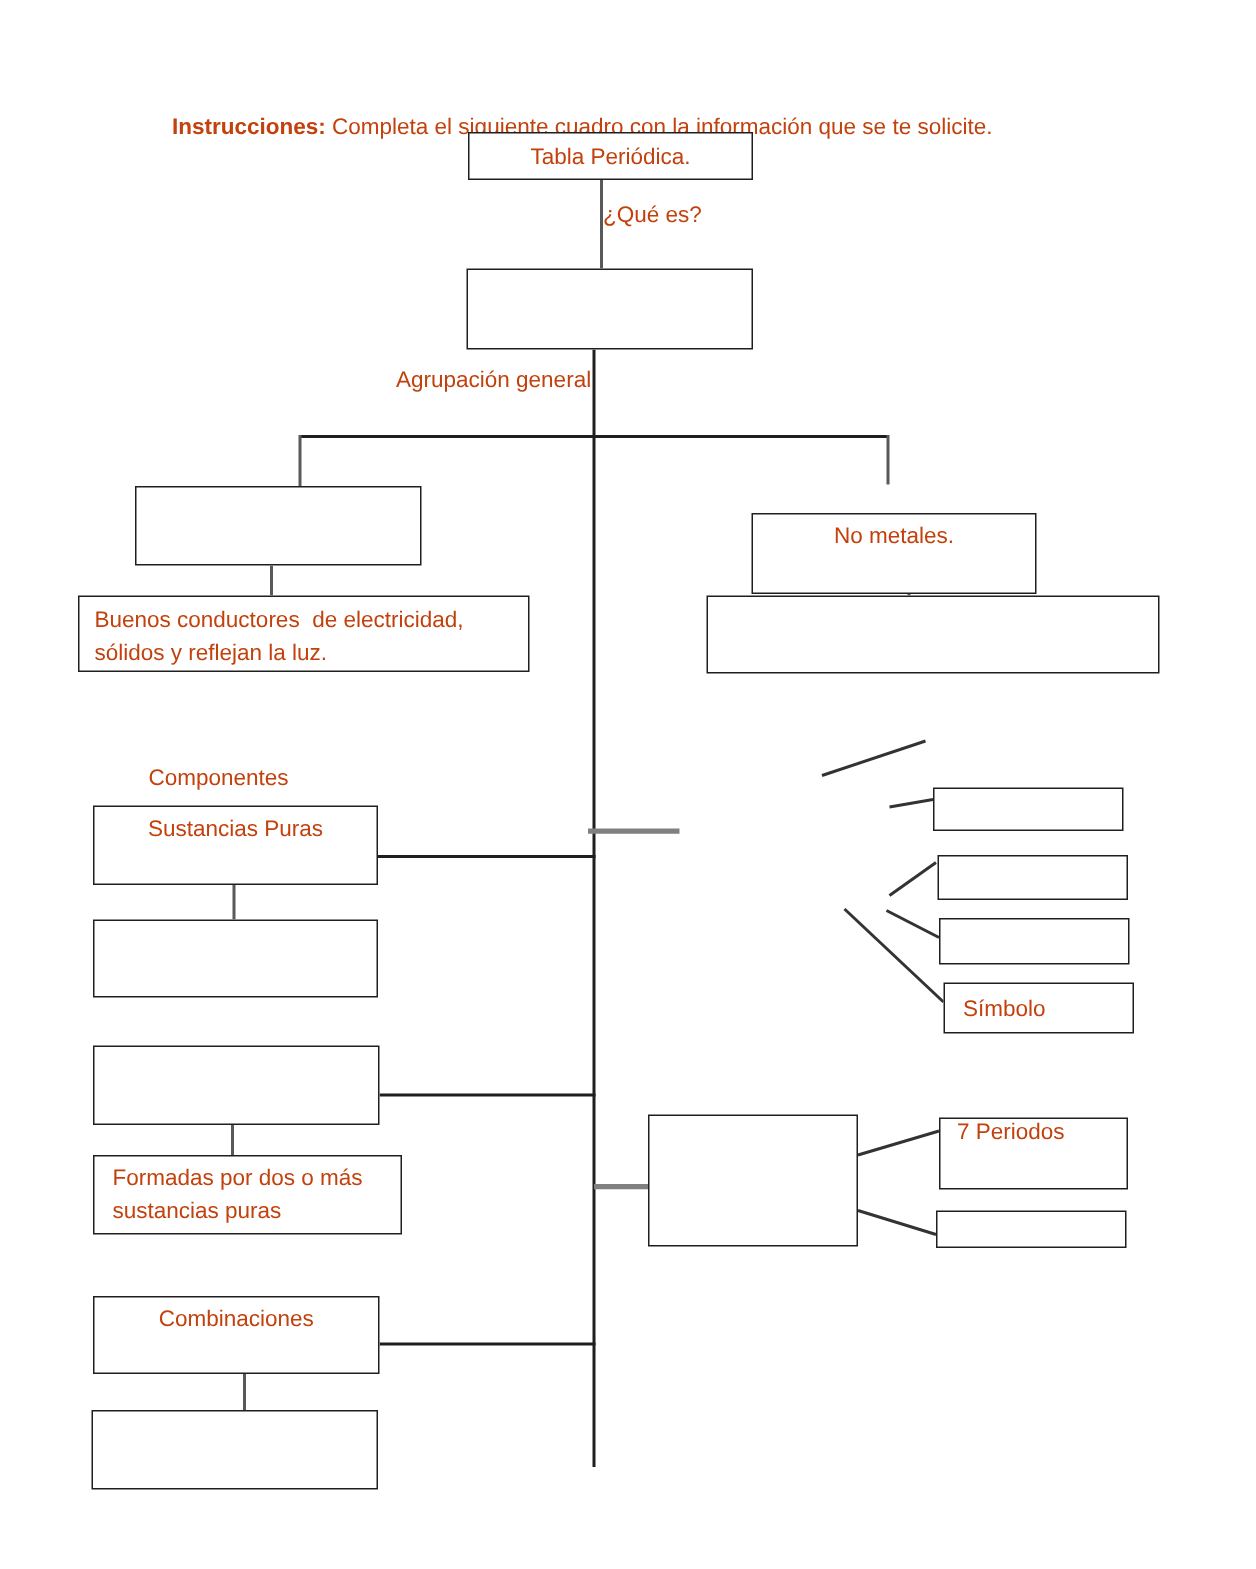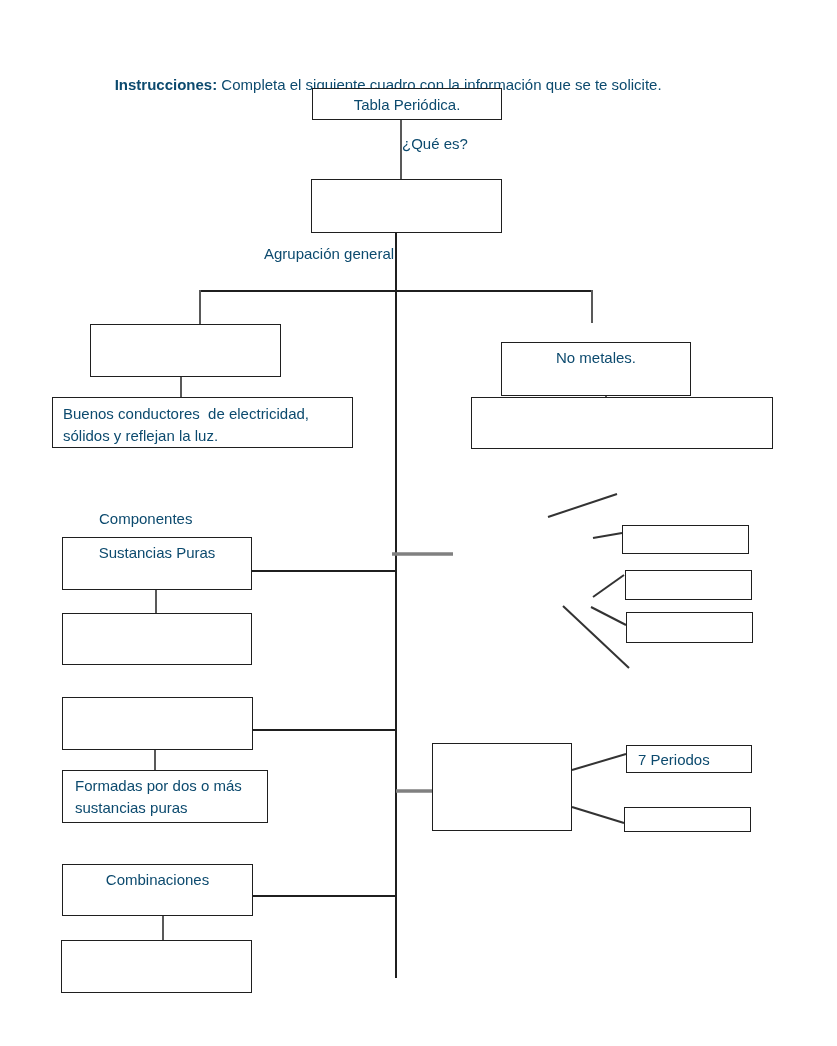--- a/index.html
+++ b/index.html
@@ -1,21 +1,21 @@
 <!DOCTYPE html>
 <html><head>
 <meta charset="utf-8">
 <style>
   html,body{margin:0;padding:0;background:#ffffff;}
   .page{
     position:relative;
     width:837px;height:1046px;
     background:#ffffff;
     font-family:"Liberation Sans", sans-serif;
-    color:#0c4a6e;
+    color:#c2410c;
     font-size:15px;
     overflow:hidden;
   }
   .lines{position:absolute;left:0;top:0;width:837px;height:1046px;}
   .box{
     position:absolute;
     border:1.5px solid #1f1f1f;
     background:#ffffff;
     box-sizing:border-box;
   }
@@ -97,31 +97,34 @@
   </div>
 
   <div class="box" style="left:62px;top:613px;width:190px;height:52px;"></div>
 
 
 
   <div class="box" style="left:622px;top:525px;width:127px;height:29px;"></div>
   <div class="box" style="left:625px;top:570px;width:127px;height:30px;"></div>
   <div class="box" style="left:626px;top:612px;width:127px;height:31px;"></div>
 
+  <div class="box" style="left:629px;top:655px;width:127px;height:34px;display:flex;align-items:center;padding-left:12px;">
+    <span class="txt">Símbolo</span>
+  </div>
 
   <div class="box" style="left:62px;top:697px;width:191px;height:53px;"></div>
 
   <div class="box two-line" style="left:62px;top:770px;width:206px;height:53px;padding:4px 0 0 12px;">
     <div class="txt">Formadas por dos o más</div>
     <div class="txt">sustancias puras</div>
   </div>
 
   <div class="box" style="left:432px;top:743px;width:140px;height:88px;"></div>
 
-  <div class="box" style="left:626px;top:745px;width:126px;height:28px;display:flex;align-items:center;padding-left:11px;">
+  <div class="box" style="left:626px;top:745px;width:126px;height:48px;display:flex;padding-left:11px;">
     <span class="txt">7 Periodos</span>
   </div>
 
   <div class="box" style="left:624px;top:807px;width:127px;height:25px;"></div>
 
   <div class="box center-top" style="left:62px;top:864px;width:191px;height:52px;">
     <span class="txt">Combinaciones</span>
   </div>
 
   <div class="box" style="left:61px;top:940px;width:191px;height:53px;"></div>

